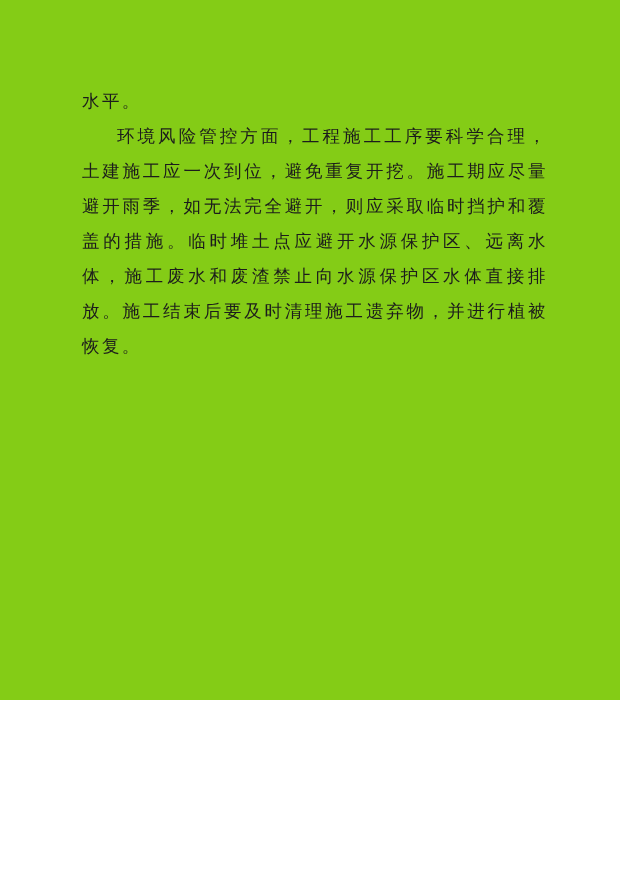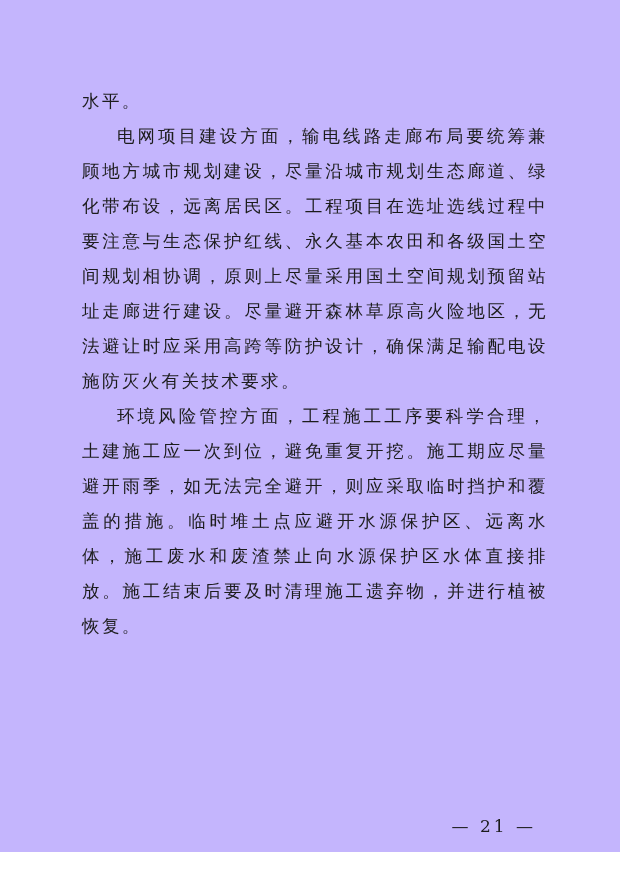--- a/index.html
+++ b/index.html
@@ -3,22 +3,22 @@
 <meta charset="utf-8">
 <style>
   html, body {
     margin: 0;
     padding: 0;
     background: #ffffff;
   }
   .page {
     position: relative;
     width: 620px;
-    height: 852px;
-    background: #c4b5fd;
+    height: 700px;
+    background: #84cc16;
     font-family: "DejaVu Serif", "Liberation Serif", serif;
     color: #1c1c1c;
     overflow: hidden;
   }
   .text-block {
     position: absolute;
     left: 82px;
     top: 84px;
     width: 466px;
   }
@@ -43,17 +43,16 @@
     color: #1c1c1c;
     font-family: "DejaVu Serif", "Liberation Serif", serif;
   }
 </style>
 </head>
 <body>
 
 <div class="page">
   <div class="text-block">
     <p>水平。</p>
-    <p class="indent">电网项目建设方面，输电线路走廊布局要统筹兼顾地方城市规划建设，尽量沿城市规划生态廊道、绿化带布设，远离居民区。工程项目在选址选线过程中要注意与生态保护红线、永久基本农田和各级国土空间规划相协调，原则上尽量采用国土空间规划预留站址走廊进行建设。尽量避开森林草原高火险地区，无法避让时应采用高跨等防护设计，确保满足输配电设施防灭火有关技术要求。</p>
     <p class="indent">环境风险管控方面，工程施工工序要科学合理，土建施工应一次到位，避免重复开挖。施工期应尽量避开雨季，如无法完全避开，则应采取临时挡护和覆盖的措施。临时堆土点应避开水源保护区、远离水体，施工废水和废渣禁止向水源保护区水体直接排放。施工结束后要及时清理施工遗弃物，并进行植被恢复。</p>
   </div>
   <div class="page-footer">— 21 —</div>
 </div>
 
 </body></html>

